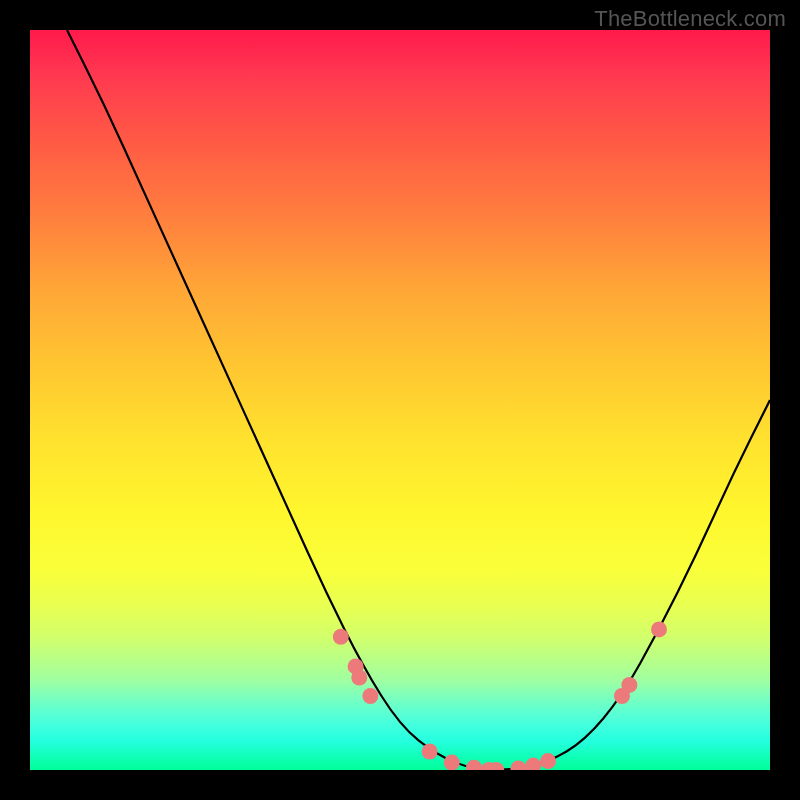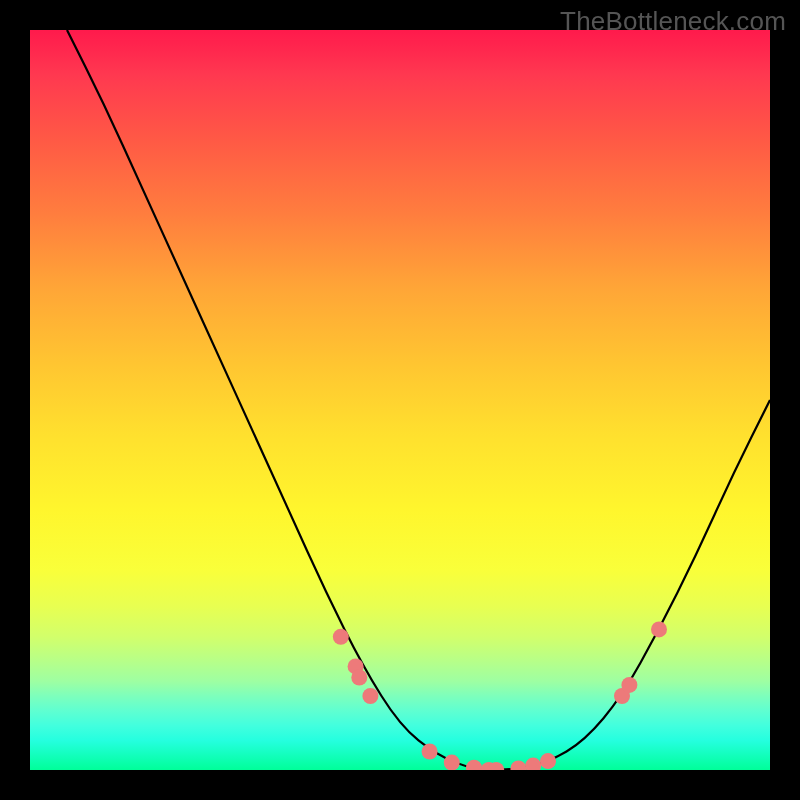--- a/index.html
+++ b/index.html
@@ -9,21 +9,21 @@
     background: #000;
     position: relative;
     overflow: hidden;
     font-family: Arial, sans-serif;
   }
   .watermark {
     position: absolute;
     top: 6px;
     right: 14px;
     color: #555;
-    font-size: 26px;
+    font-size: 22px;
     font-weight: 500;
     z-index: 10;
     letter-spacing: 0.2px;
   }
   .plot-area {
     position: absolute;
     left: 30px;
     top: 30px;
     width: 740px;
     height: 740px;

